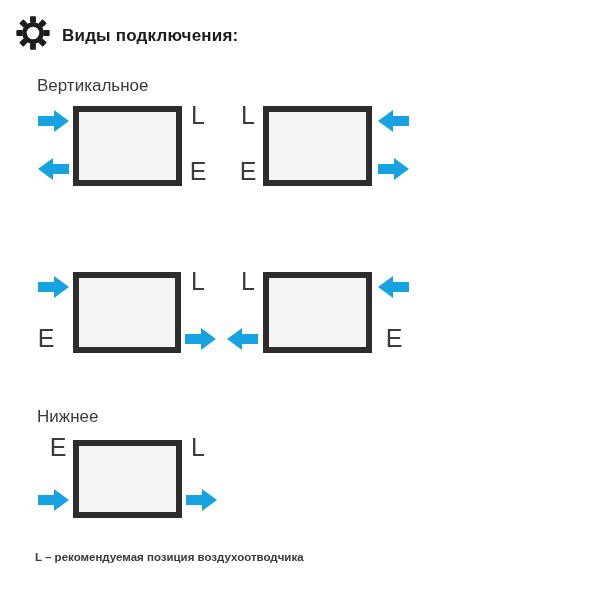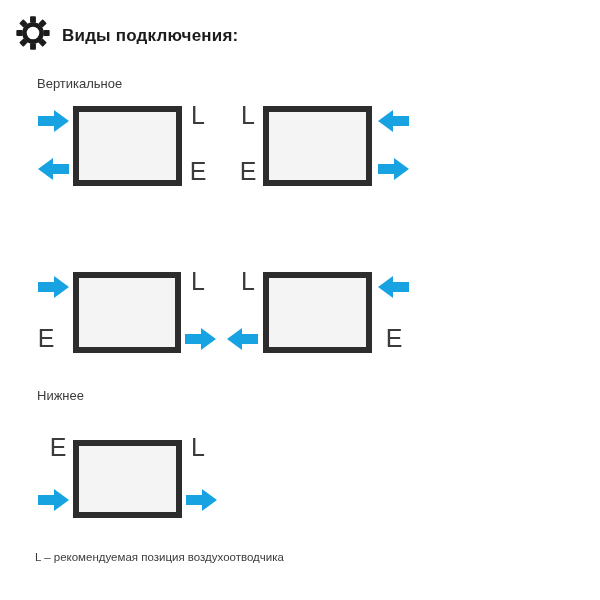--- a/index.html
+++ b/index.html
@@ -11,25 +11,25 @@
 
   .page-header{position:absolute;left:0;top:0;width:600px;height:60px;}
   .gear{position:absolute;left:15px;top:15px;width:36px;height:36px;}
   .page-title{
     position:absolute;left:62px;top:26px;margin:0;
     font-size:17px;font-weight:bold;color:var(--title,#1c1c1c);letter-spacing:.2px;
   }
 
   .sec-title{
     position:absolute;left:37px;
-    font-size:13px;font-weight:400;color:var(--text,#3b3b3b);
+    font-size:17px;font-weight:400;color:var(--text,#3b3b3b);
   }
   #sec1-title{top:76px;}
   #sec2-title{top:242px;}
-  #sec3-title{top:388px;}
+  #sec3-title{top:407px;}
 
   .box{
     position:absolute;width:97px;height:68px;
     border:6px solid var(--border,#2d2d2d);
     background:var(--fill,#f4f4f4);
   }
   #box-r1a{left:73px;top:106px;}
   #box-r1b{left:263px;top:106px;}
   #box-r2a{left:73px;top:272px;width:96px;height:69px;}
   #box-r2b{left:263px;top:272px;width:97px;height:69px;}
@@ -55,21 +55,21 @@
   #ar-r1b-out{left:378px;top:158px;}
   #ar-r2a-in {left:38px; top:276px;}
   #ar-r2a-out{left:185px;top:328px;}
   #ar-r2b-in {left:378px;top:276px;}
   #ar-r2b-out{left:227px;top:328px;}
   #ar-r3-in  {left:38px; top:489px;}
   #ar-r3-out {left:186px;top:489px;}
 
   .legend{position:absolute;left:35px;top:550px;}
   .legend div{
-    font-size:11.5px;line-height:15px;color:var(--text,#3b3b3b);font-weight:400;
+    font-size:11.5px;line-height:15px;color:var(--text,#3b3b3b);font-weight:700;
   }
 
   .gear svg{display:block;}
   .gear .tooth{fill:var(--title,#2b2b2b);}
   .gear .ring{fill:none;stroke:var(--title,#2b2b2b);stroke-width:5;}
 </style>
 </head>
 <body>
 
 <div class="canvas">

